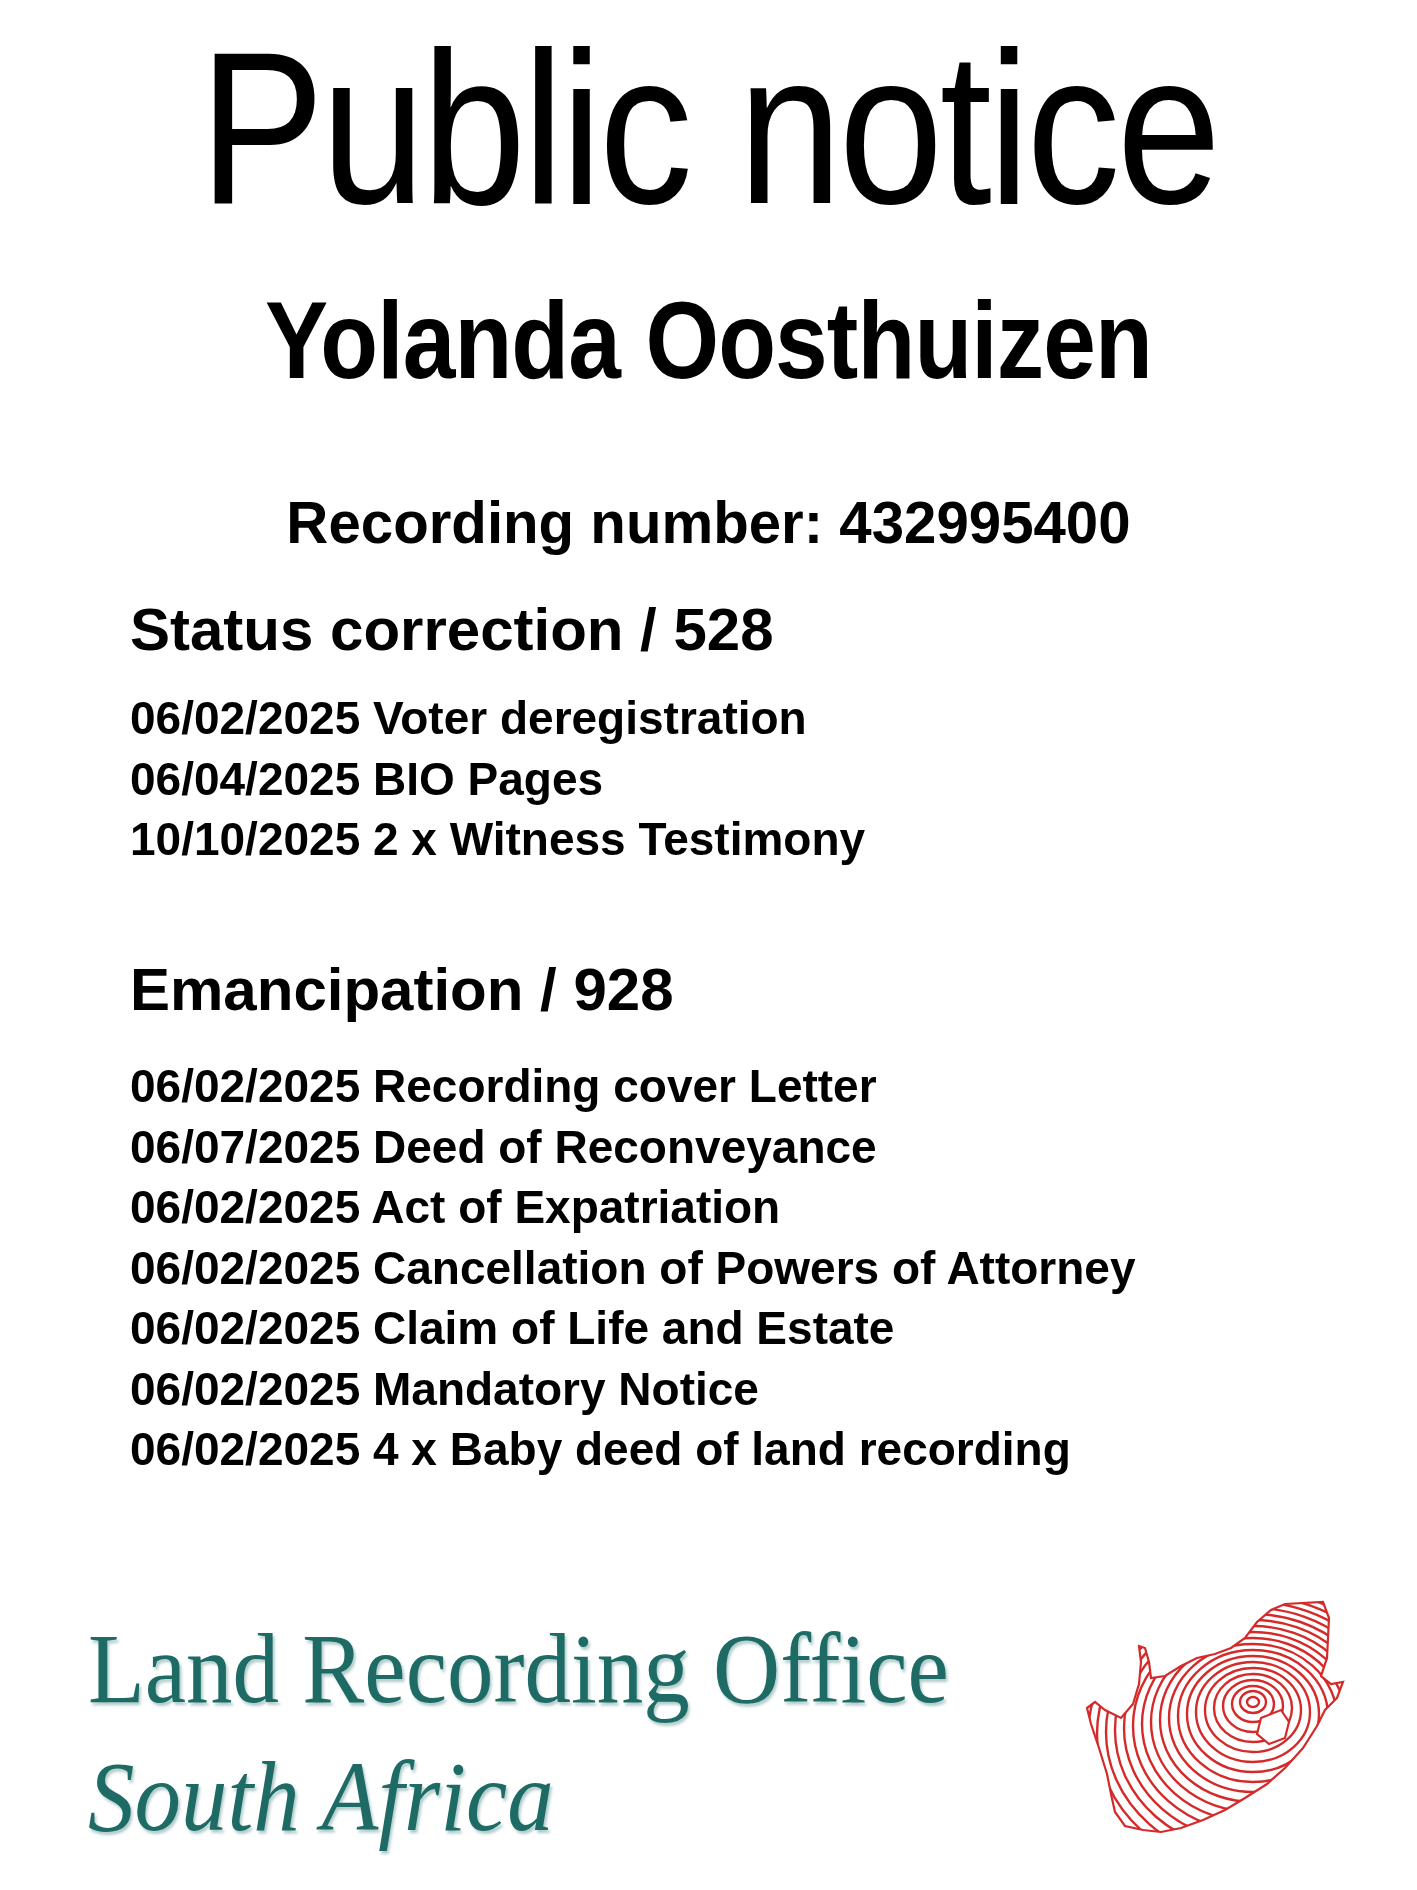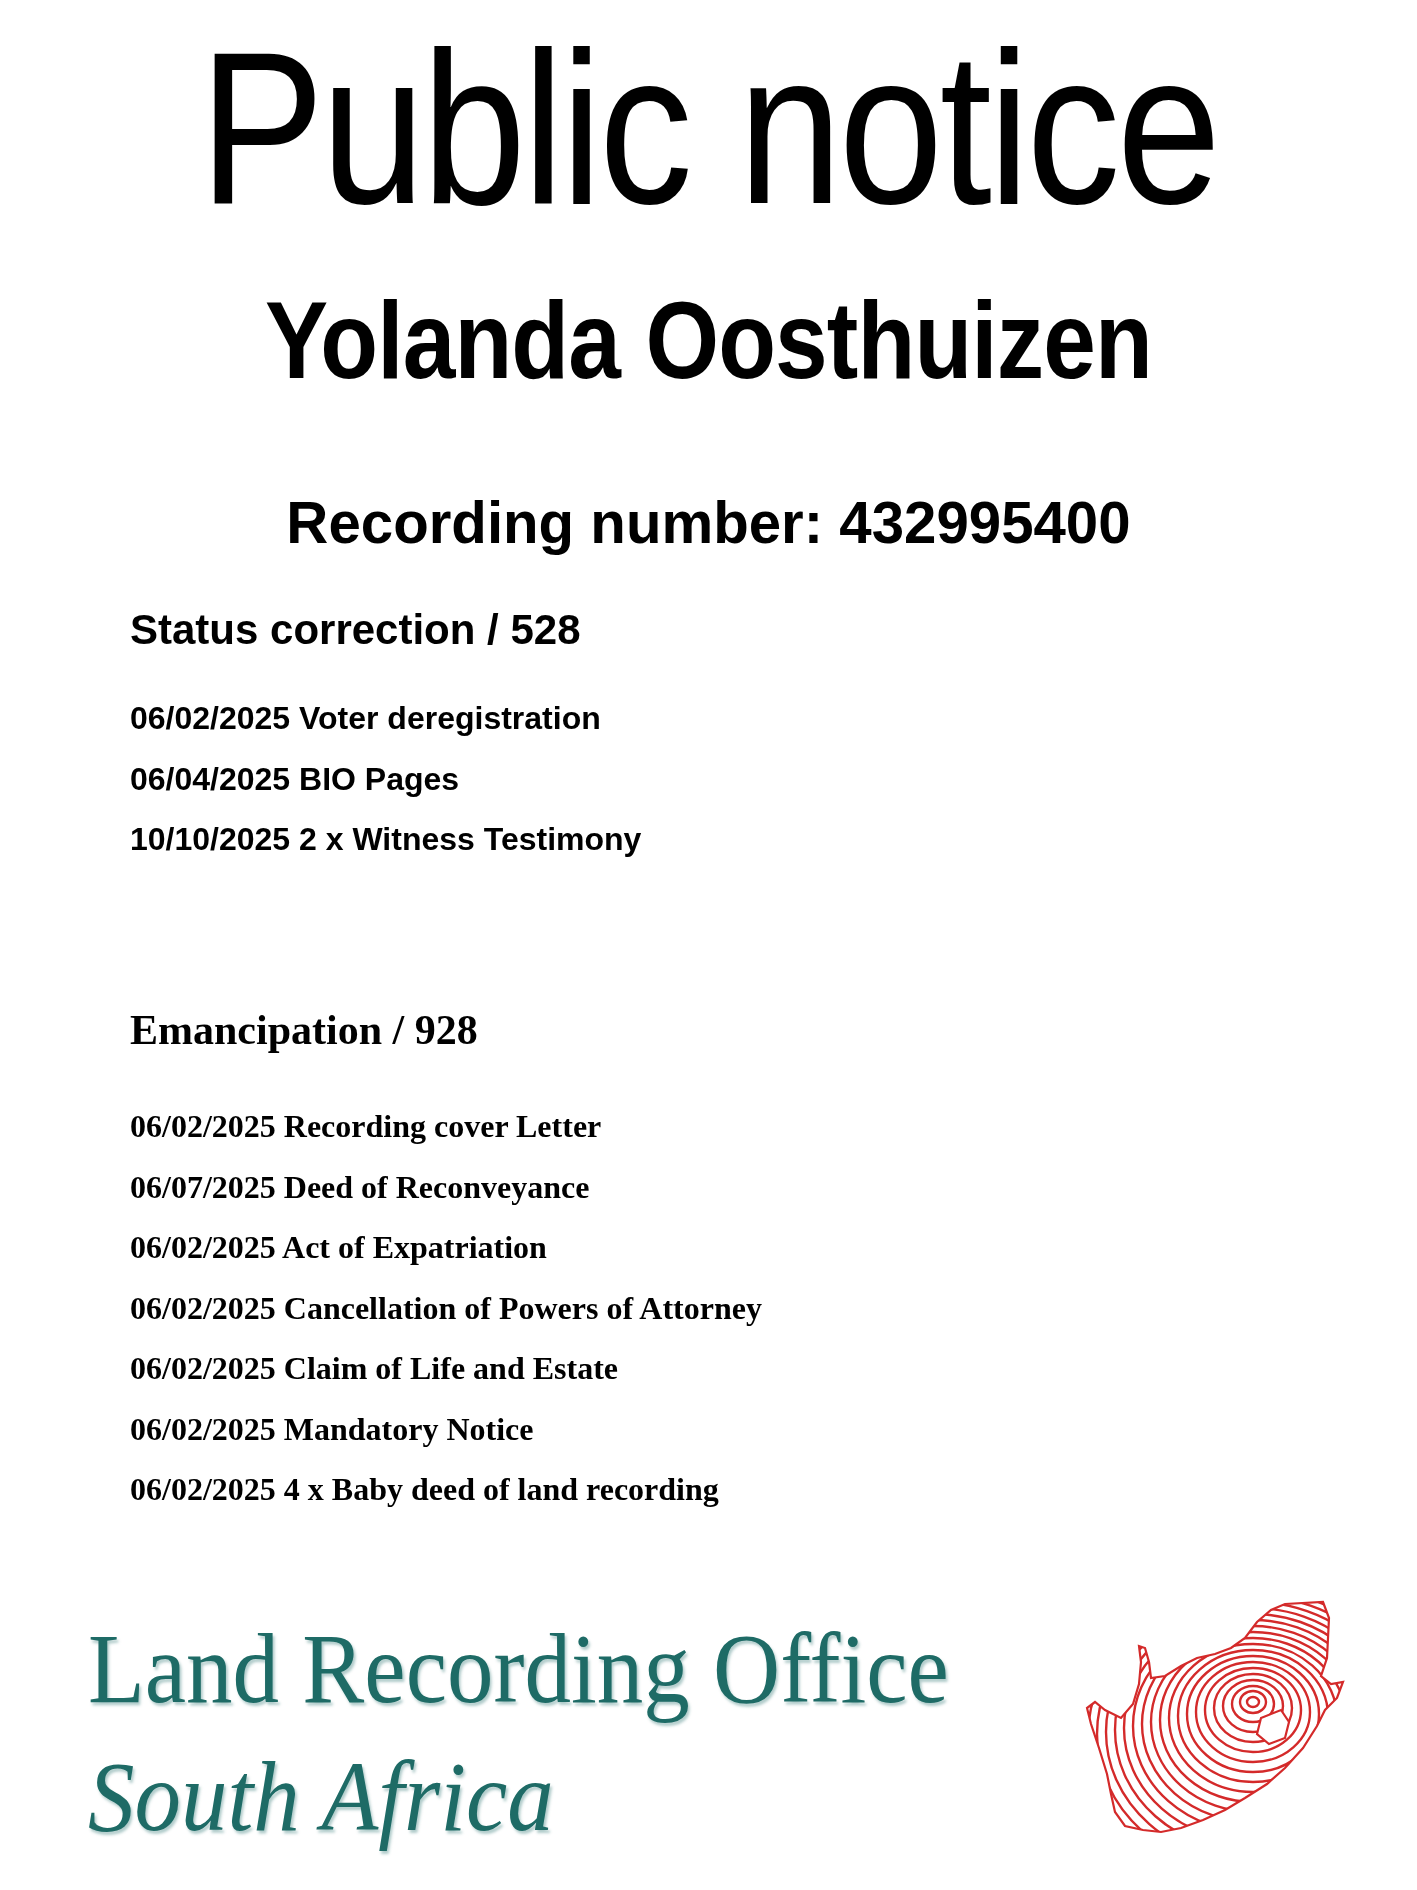--- a/index.html
+++ b/index.html
@@ -53,36 +53,36 @@
     font-weight: bold;
     transform: scaleX(0.97);
     transform-origin: center;
     margin: 0;
   }
   .section {
     position: absolute;
     left: 130px;
   }
   .section-heading {
-    font-size: 42px;
+    font-size: 60px;
     line-height: 80px;
     font-weight: bold;
     margin: 0;
     white-space: nowrap;
   }
   .entry {
-    font-size: 32px;
+    font-size: 46px;
     line-height: 60.5px;
     font-weight: bold;
     margin: 0;
     white-space: nowrap;
   }
   #sec-status { top: 590px; }
   #sec-status .entries { margin-top: 18px; }
-  #sec-eman { top: 990px; font-family: Liberation Serif, serif; }
+  #sec-eman { top: 950px; }
   #sec-eman .entries { margin-top: 26px; }
 
   .logo-text {
     position: absolute;
     left: 88px;
     font-family: "Liberation Serif", "DejaVu Serif", serif;
     color: #1e6b66;
     text-shadow: 2px 3px 3px rgba(30,107,102,0.35);
     white-space: nowrap;
     margin: 0;

